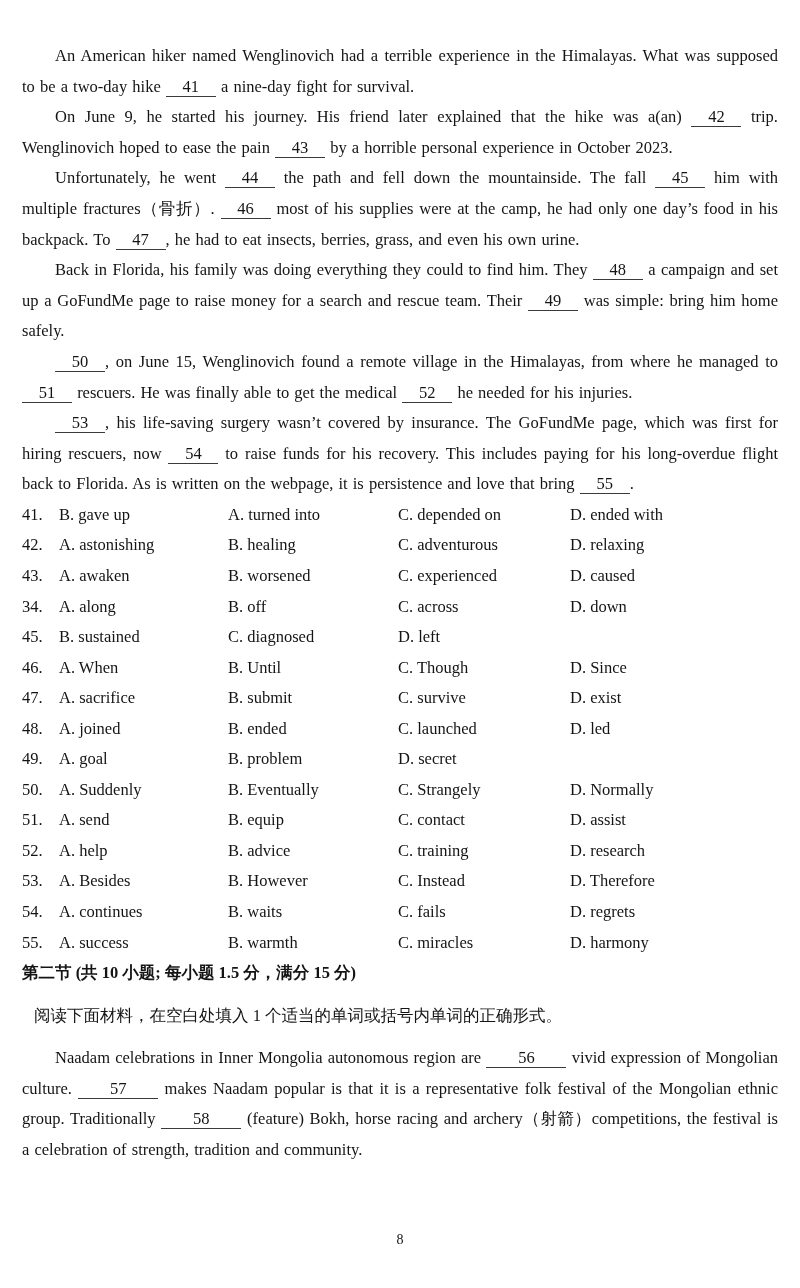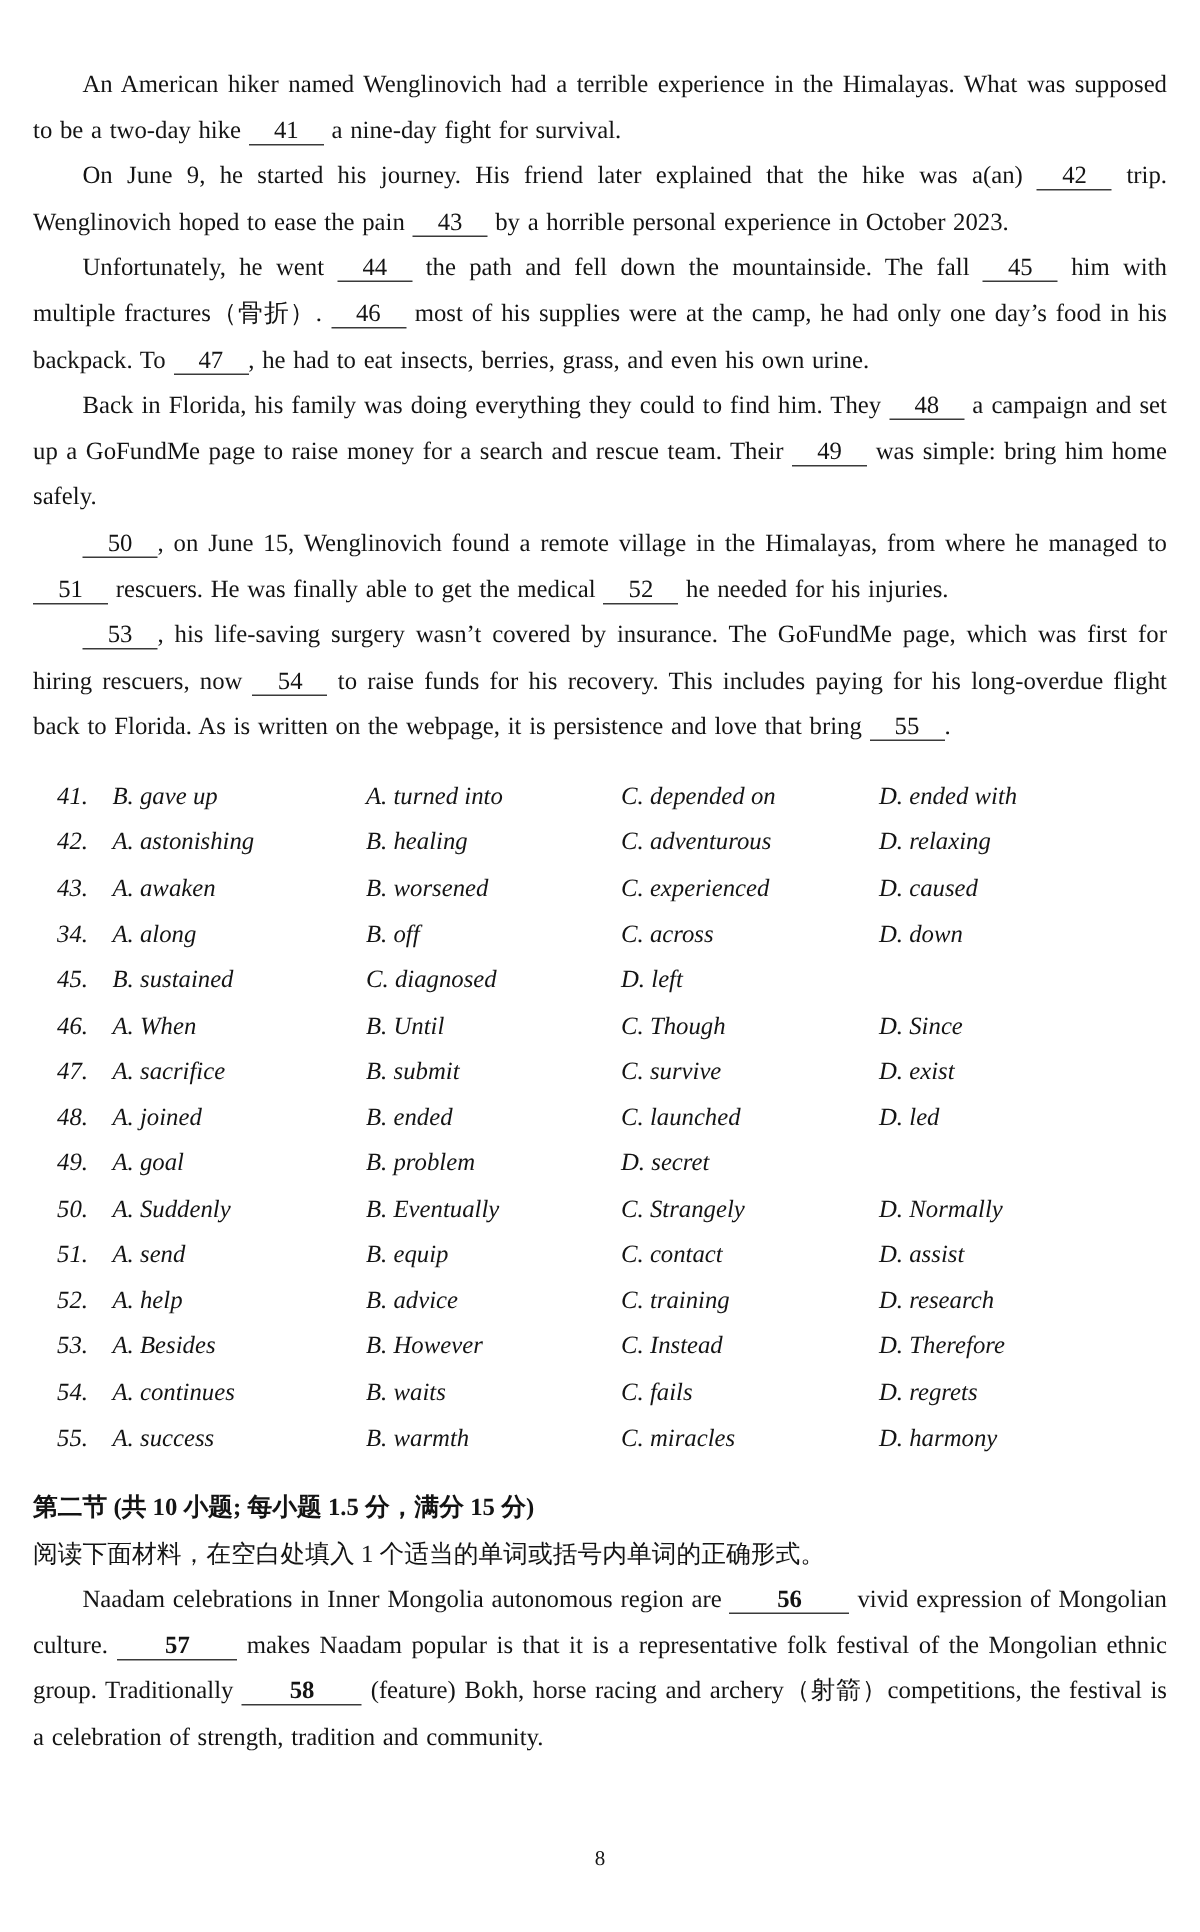--- a/index.html
+++ b/index.html
@@ -30,43 +30,41 @@
     display: inline-block;
     min-width: 46px;
     padding: 0 2px;
     text-align: center;
     text-indent: 0;
     line-height: 19px;
     border-bottom: 1.5px solid #3a3a3a;
   }
   .blank.wide {
     min-width: 76px;
-    font-weight: bold;
   }
   .options {
-    margin: 16px;
-    font-style: italic;
+    margin: 0;
   }
   .opt-row {
     display: grid;
     grid-template-columns: 37px 169px 170px 172px 1fr;
     line-height: 30.55px;
   }
   .opt-cell {
     text-align: left;
     white-space: nowrap;
   }
   .sec-head {
     margin: 0;
     font-weight: bold;
     line-height: 30.6px;
     font-family: Liberation Serif, serif;
   }
   .instr {
-    margin: 0;
+    margin: 12px;
     line-height: 30.6px;
   }
   .pagenum {
     position: absolute;
     bottom: 40px;
     left: 0;
     width: 100%;
     text-align: center;
     font-size: 14px;
     color: #141414;

